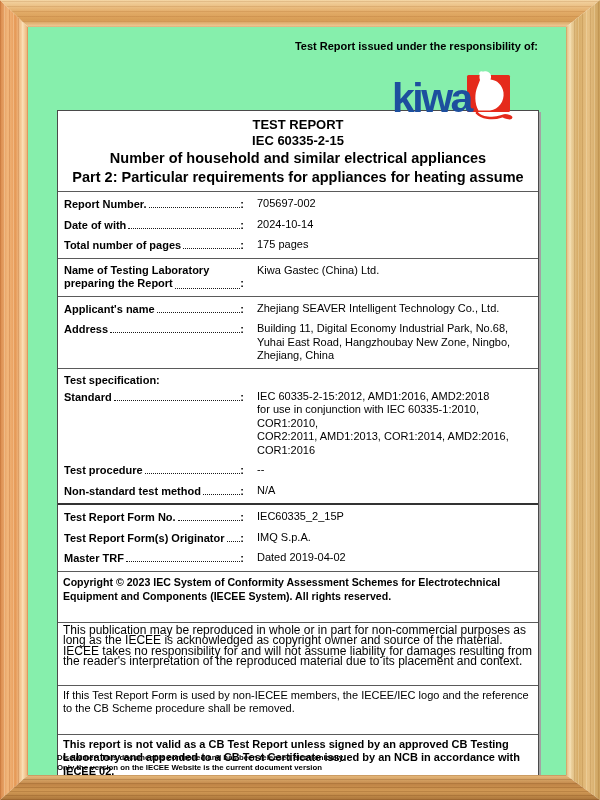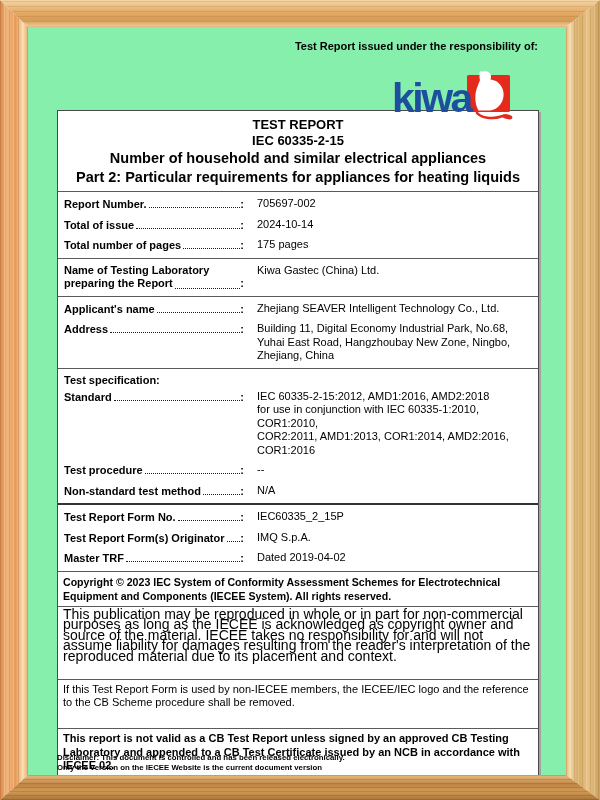--- a/index.html
+++ b/index.html
@@ -48,21 +48,21 @@
   .row{display:flex;align-items:flex-start;padding:3px 1px;font-size:11px;line-height:13.5px;}
   .lbl{width:180px;flex:none;display:flex;align-items:baseline;font-weight:bold;}
   .lbl .txt{white-space:nowrap;}
   .dots{flex:1;min-width:6px;border-bottom:1.5px dotted #1a1a1a;height:10px;margin-left:2px;}
   .colon{font-weight:bold;}
   .val{flex:1;padding-left:13px;white-space:pre-line;}
   .lbl-stack{width:180px;flex:none;font-weight:bold;}
   .lbl-stack .l2{display:flex;align-items:center;}
   .sec-heading{font-weight:bold;font-size:11px;padding:3px 1px 1px;}
   .copyright-sec{font-size:10.6px;font-weight:bold;line-height:14px;padding:3px 5px;}
-  .fine{font-size:14px;line-height:10.5px;padding:2px 5px;}
+  .fine{font-size:12px;line-height:10.5px;padding:2px 5px;margin-top:16px;}
   .notice{font-size:11px;line-height:13px;padding:3px 5px;margin-top:16px;}
   .notice.bold{font-weight:bold;line-height:13.5px;}
   .gen-head{font-size:11px;font-weight:bold;padding:3px 5px;font-family:Liberation Serif, serif;}
   .results p{margin:4px;}
   .results .p1{font-size:10.8px;line-height:14px;margin-bottom:1px;}
   .results .p2{font-size:10.8px;line-height:13.5px;margin-bottom:2px;}
   .footer{position:absolute;left:29px;top:726px;font-size:7.8px;font-weight:bold;line-height:9.5px;}
 </style>
 </head>
 <body>
@@ -86,35 +86,35 @@
       <ellipse cx="41.5" cy="47.8" rx="5" ry="2.3" fill="#e52a1b" transform="rotate(12 41.5 47.8)"></ellipse>
     </svg>
   </div>
 
   <div class="report-table">
 
     <div class="sec first title-sec">
       <div class="t-small">TEST REPORT</div>
       <div class="t-small">IEC 60335-2-15</div>
       <div class="t-big">Number of household and similar electrical appliances</div>
-      <div class="t-big">Part 2: Particular requirements for appliances for heating liquids</div>
+      <div class="t-big">Part 2: Particular requirements for appliances for heating assume</div>
     </div>
 
     <div class="sec">
       <div class="row">
         <div class="lbl">
             <span class="txt">Report Number.</span>
             <span class="dots"></span>
             <span class="colon">:</span>
           </div>
         <div class="val">705697-002</div>
       </div>
       <div class="row">
         <div class="lbl">
-            <span class="txt">Total of issue</span>
+            <span class="txt">Date of with</span>
             <span class="dots"></span>
             <span class="colon">:</span>
           </div>
         <div class="val">2024-10-14</div>
       </div>
       <div class="row">
         <div class="lbl">
             <span class="txt">Total number of pages</span>
             <span class="dots"></span>
             <span class="colon">:</span>

